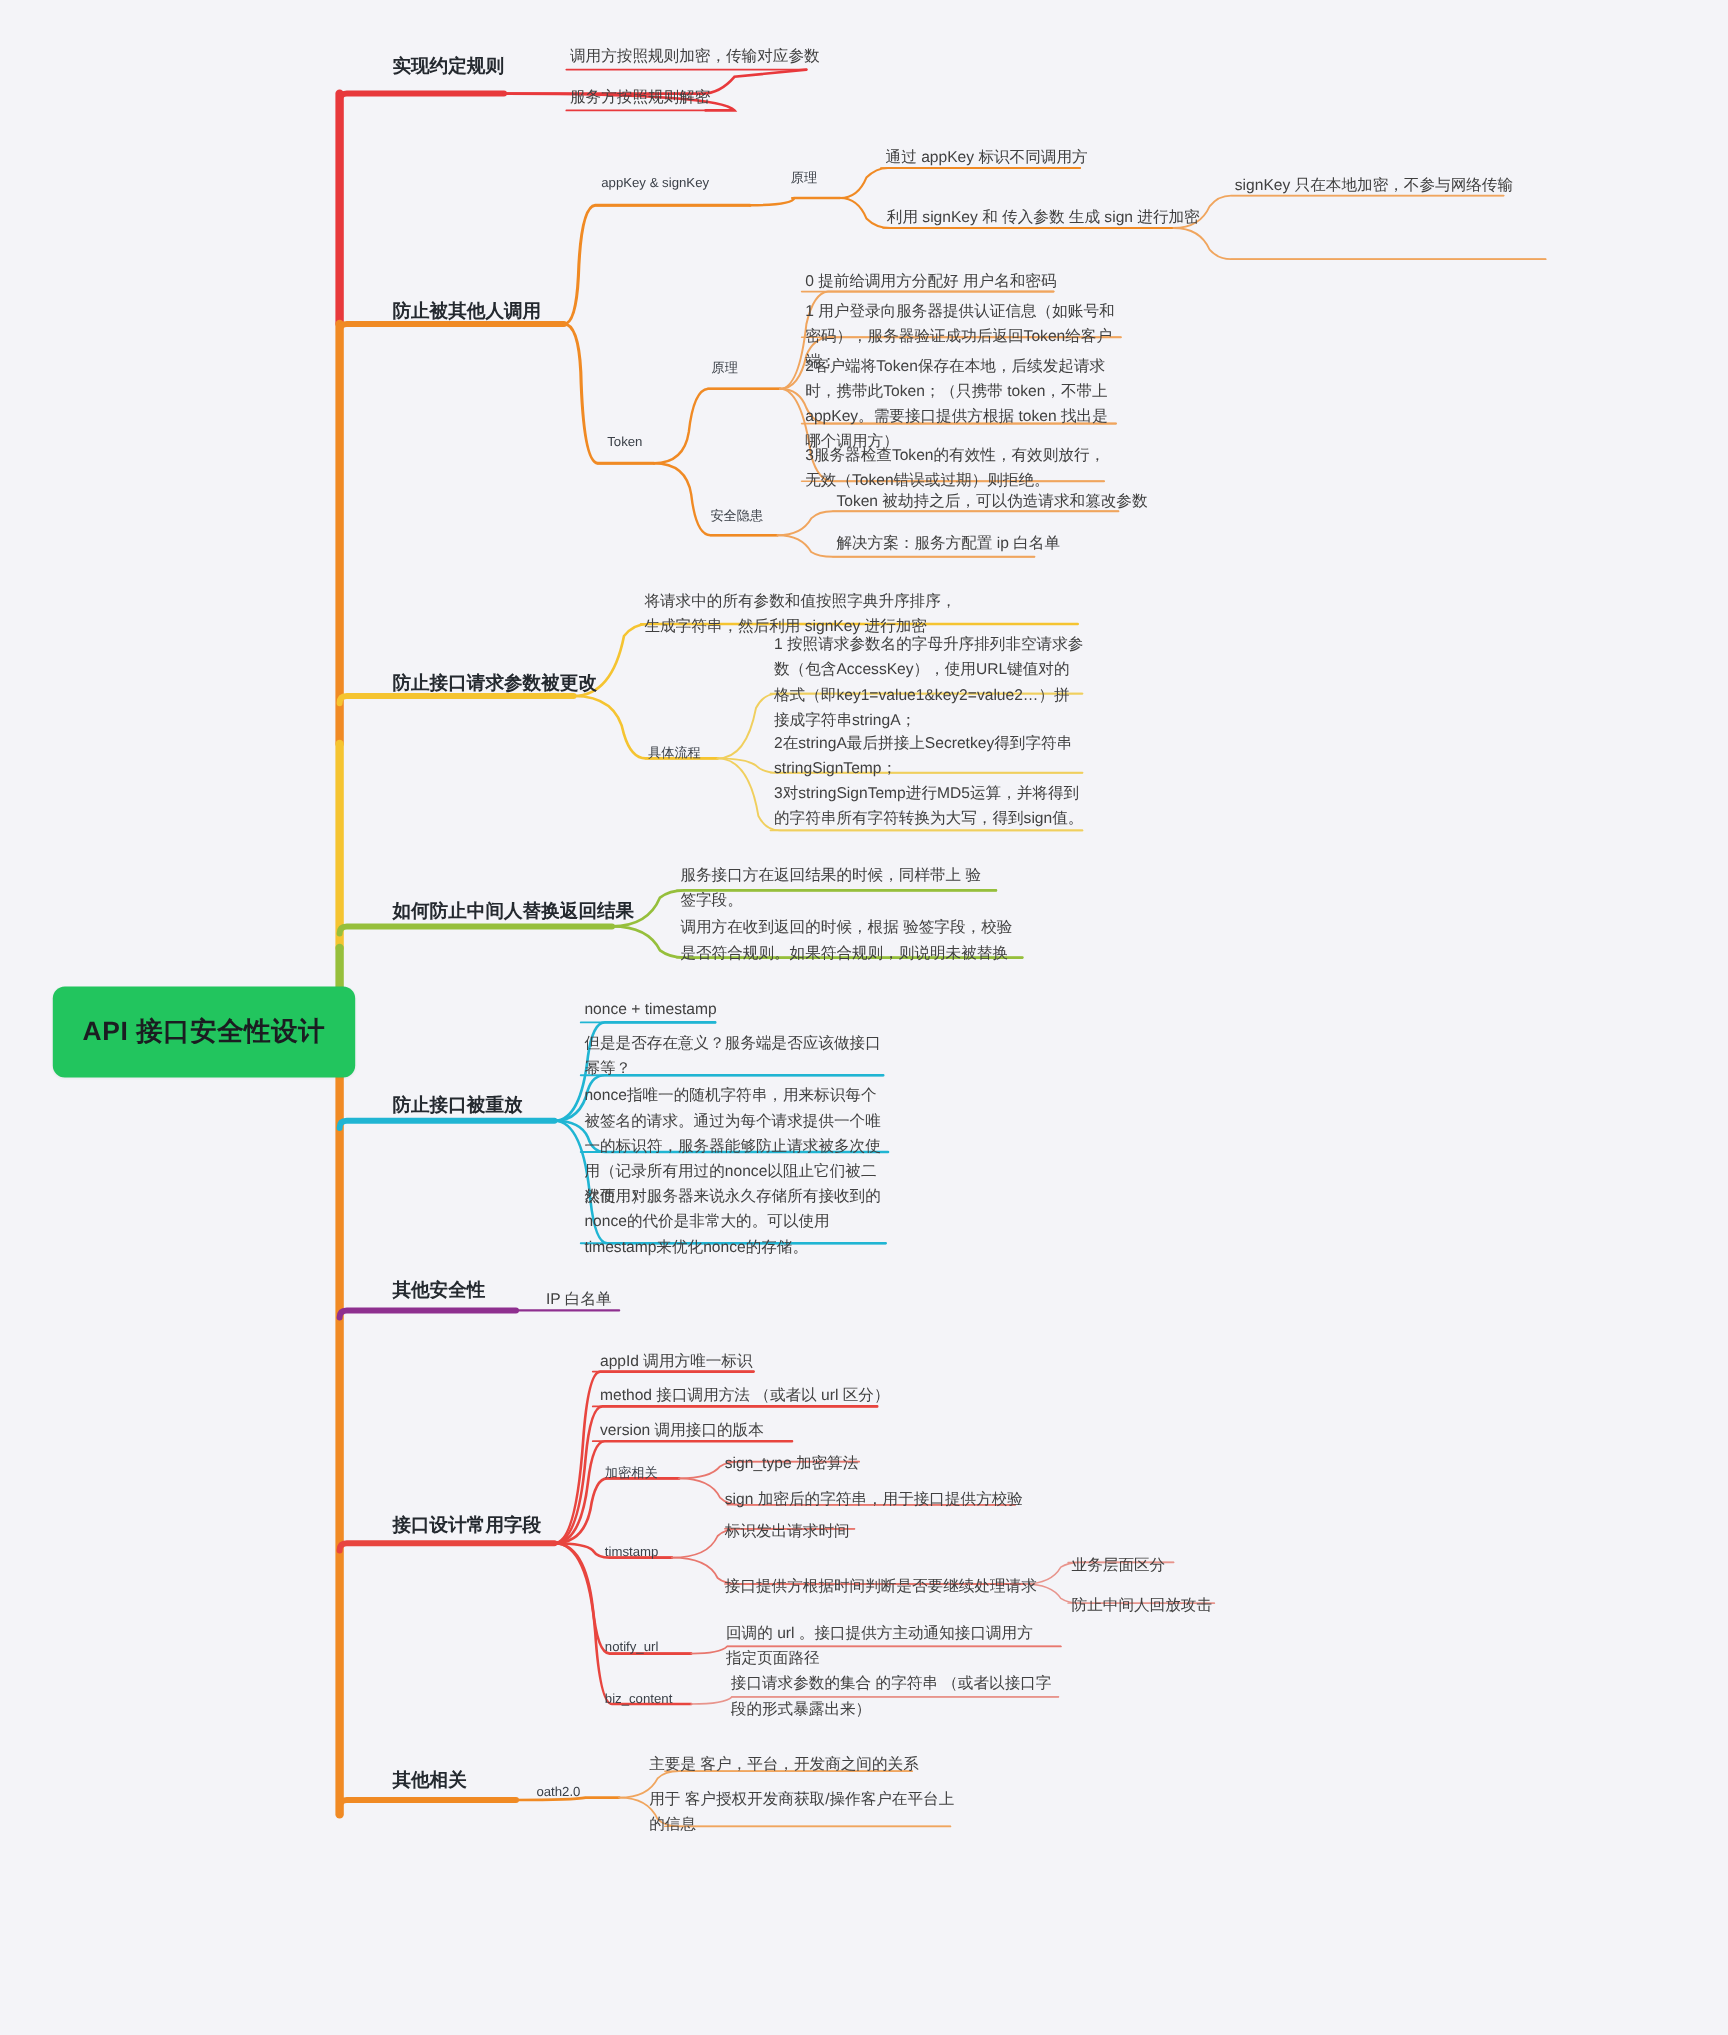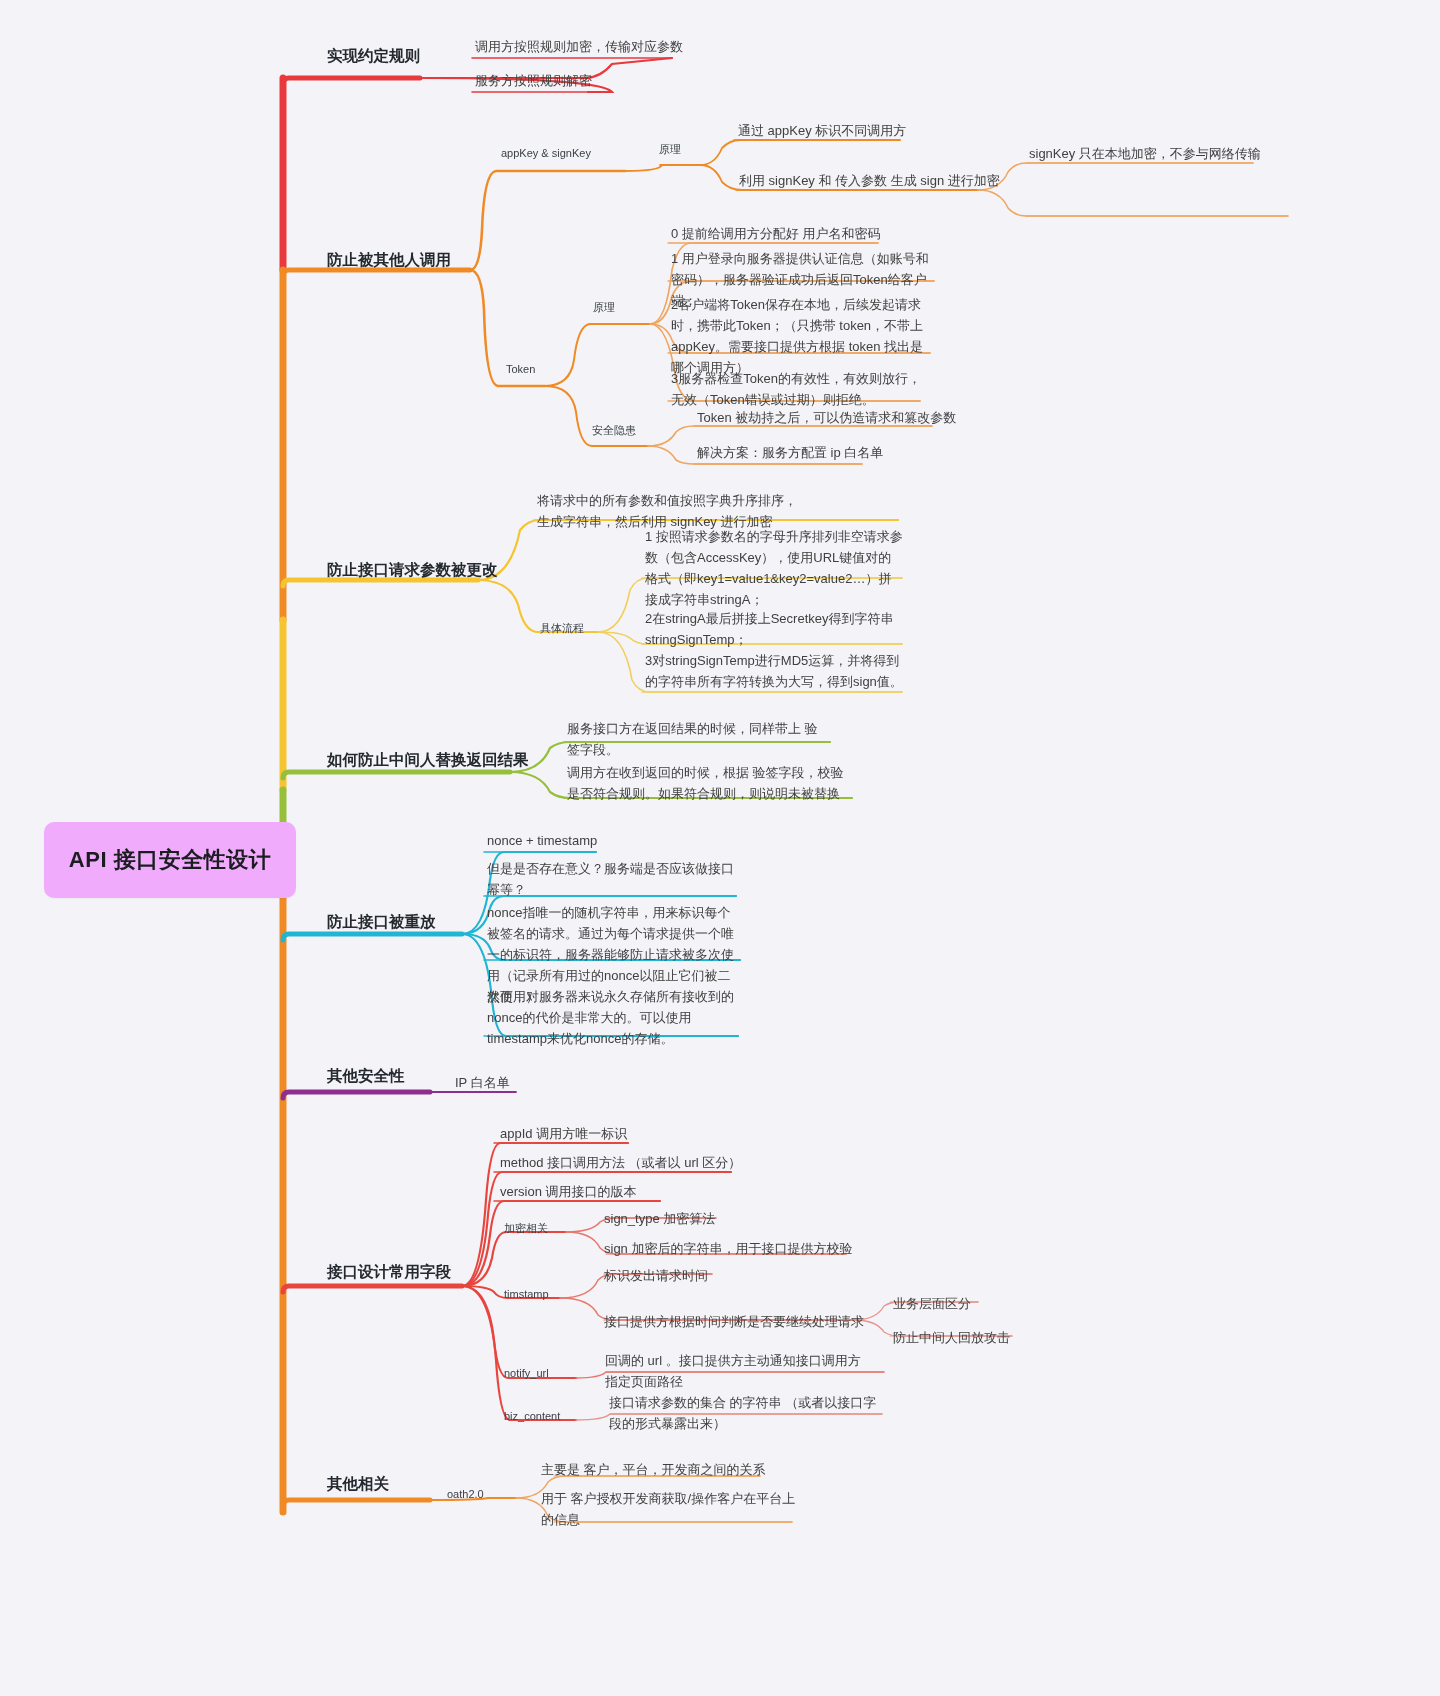--- a/index.html
+++ b/index.html
@@ -12,21 +12,21 @@
     overflow:hidden;
   }
   #canvas{position:absolute;left:0;top:0;width:1440px;height:1696px;}
   svg.edges{position:absolute;left:0;top:0;width:1440px;height:1696px;pointer-events:none;}
 
   .node{position:absolute;box-sizing:border-box;}
 
   
   .root{
     left:44px;top:822px;width:252px;height:76px;
-    background:#f0abfc;border-radius:10px;
+    background:#22c55e;border-radius:10px;
     display:flex;align-items:center;justify-content:center;
     font-size:22px;font-weight:700;letter-spacing:.5px;color:#1b1d21;
     box-shadow:0 1px 2px rgba(0,0,0,.04);
   }
 
   
   .l1{font-size:15.5px;font-weight:700;color:#24292f;white-space:nowrap;line-height:1.35;}
   
   .l2{font-size:11px;color:#3b4048;white-space:nowrap;line-height:1.4;}
   

